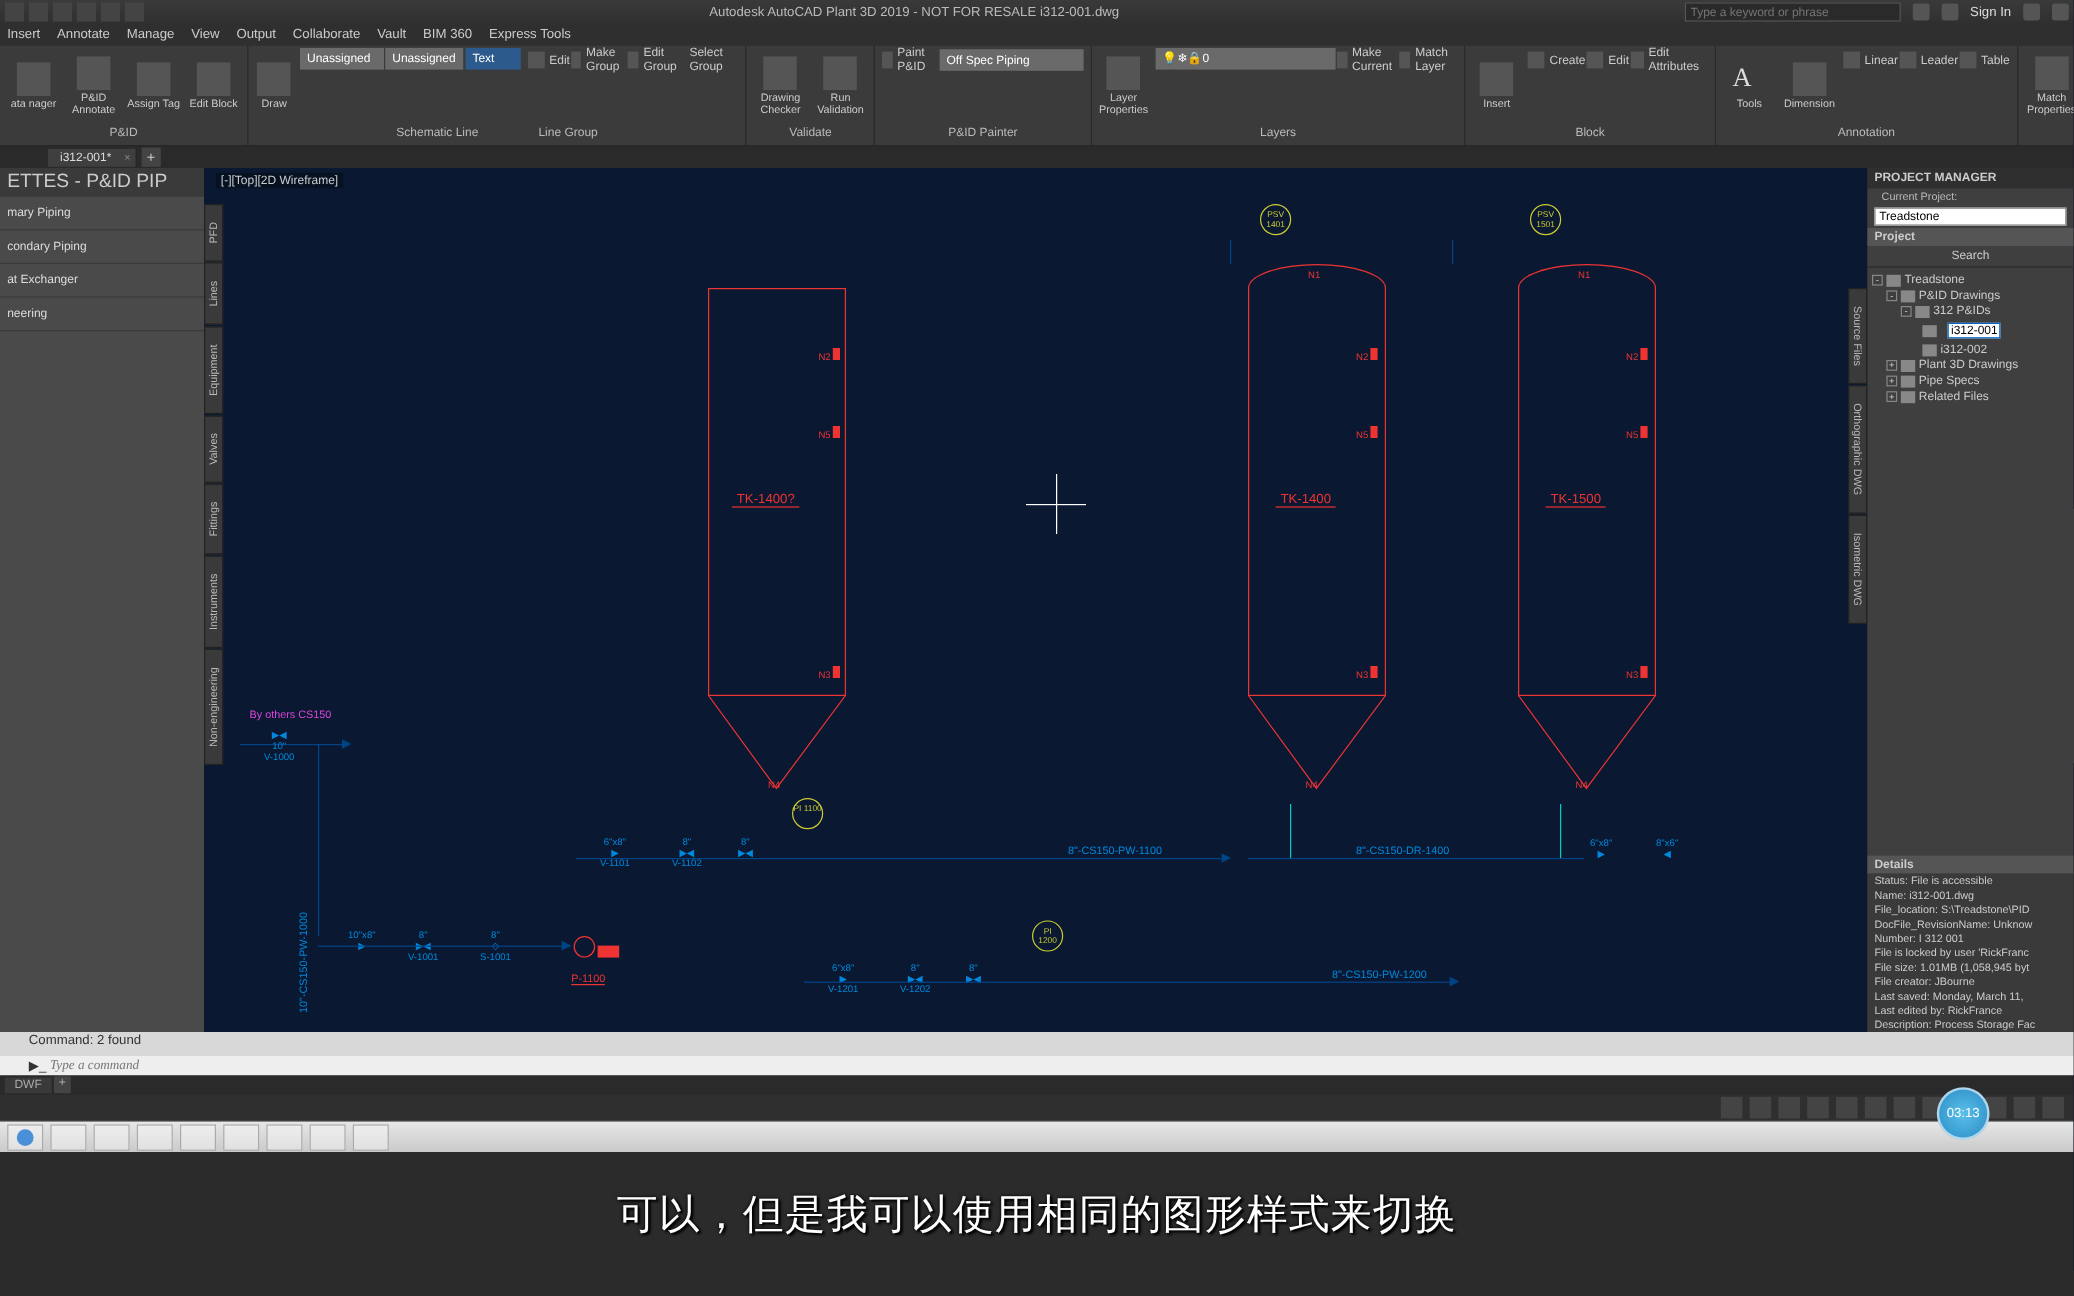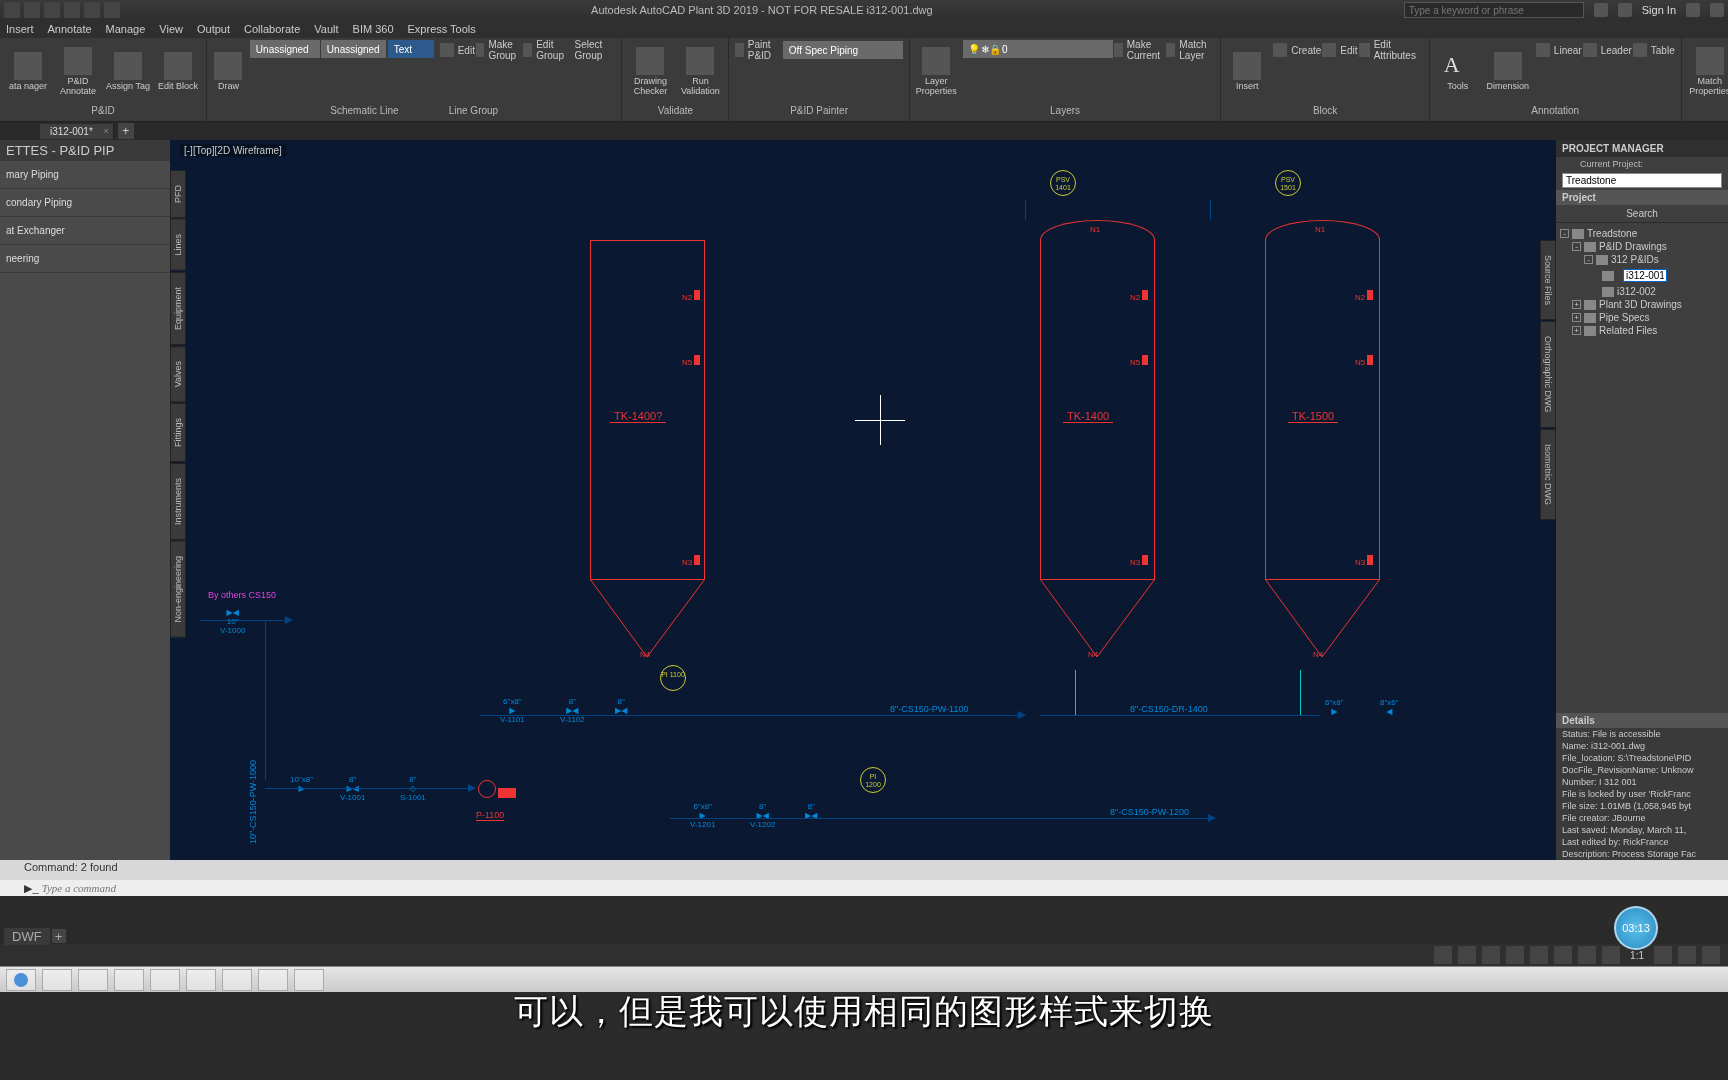--- a/index.html
+++ b/index.html
@@ -36,21 +36,21 @@
 
 
 .doctabs { height: 18px; background: #2a2a2a; display: flex; align-items: center; padding-left: 40px; }
 .doctab { background: #3f3f3f; padding: 2px 20px 2px 10px; font-size: 10px; color: #ddd; border-right: 1px solid #222; position: relative; }
 .doctab .close { position: absolute; right: 4px; top: 2px; font-size: 9px; color: #888; }
 .doctab-plus { width: 16px; height: 16px; background: #444; margin-left: 4px; text-align: center; line-height: 16px; font-size: 12px; }
 
 
 .main { display: flex; height: 720px; }
 .palette-left { width: 170px; background: #4a4a4a; display: flex; flex-direction: column; }
-.palette-left .header { background: #3a3a3a; padding: 3px 6px; font-size: 13px; color: #ccc; }
+.palette-left .header { background: #3a3a3a; padding: 3px 6px; font-size: 16px; color: #ccc; }
 .palette-left .item { padding: 8px 6px; font-size: 10px; color: #ddd; border-bottom: 1px solid #3a3a3a; cursor: pointer; }
 
 .canvas-wrap { flex: 1; background: #0a1931; position: relative; overflow: hidden; }
 .canvas-label { position: absolute; top: 4px; left: 10px; color: #ccc; font-size: 10px; background: rgba(0,0,0,0.3); padding: 1px 4px; }
 .side-tabs-left { position: absolute; left: 0; top: 30px; display: flex; flex-direction: column; }
 .side-tabs-left .tab { writing-mode: vertical-rl; transform: rotate(180deg); background: #3a3a3a; color: #bbb; font-size: 9px; padding: 14px 2px; border: 1px solid #222; margin-bottom: 1px; cursor: pointer; }
 .side-tabs-right { position: absolute; right: 0; top: 100px; display: flex; flex-direction: column; }
 .side-tabs-right .tab { writing-mode: vertical-rl; background: #3a3a3a; color: #bbb; font-size: 9px; padding: 14px 2px; border: 1px solid #222; margin-bottom: 1px; cursor: pointer; }
 .tank-label { color: #e33; font-size: 11px; border-bottom: 1px solid #e33; padding: 0 4px; }
 .nozzle { position: absolute; color: #e33; font-size: 8px; }
@@ -70,34 +70,34 @@
 
 
 .cmdline-area { height: 36px; background: #e8e8e8; display: flex; flex-direction: column; font-family: Consolas, monospace; font-size: 11px; color: #333; }
 .cmdline-history { flex: 1; padding: 1px 6px 1px 24px; background: #d8d8d8; }
 .cmdline-input { height: 16px; background: #eee; padding: 0 6px 0 24px; display: flex; align-items: center; }
 .cmdline-input input { border: none; background: transparent; flex: 1; font-family: Consolas; font-size: 11px; font-style: italic; color: #888; }
 
 
 .pm { width: 172px; background: #3f3f3f; display: flex; flex-direction: column; font-size: 10px; }
 .pm .header { background: #2f2f2f; padding: 3px 6px; font-size: 10px; font-weight: bold; }
-.pm .field-label { padding: 2px 12px; color: #bbb; font-size: 9px; margin-left: 12px; }
+.pm .field-label { padding: 2px 12px; color: #bbb; font-size: 9px; }
 .pm input { width: calc(100% - 12px); margin: 2px 6px; background: #fff; border: 1px solid #888; font-size: 10px; padding: 1px 3px; color: #000; }
 .pm .section { background: #555; padding: 2px 6px; font-weight: bold; font-size: 10px; }
 .pm .search { text-align: center; padding: 3px; color: #ccc; border-bottom: 1px solid #2a2a2a; }
 .pm .tree { flex: 1; padding: 4px 2px; overflow: auto; }
 .pm .tree-item { padding: 1px 0 1px 4px; white-space: nowrap; cursor: pointer; display: flex; align-items: center; gap: 3px; }
 .pm .tree-item .exp { width: 9px; height: 9px; border: 1px solid #888; font-size: 8px; line-height: 7px; text-align: center; color: #ccc; }
 .pm .tree-item .ico { width: 12px; height: 10px; background: #888; }
 .pm .tree-item.sel input { background: #fff; border: 1px solid #06c; padding: 0 2px; font-size: 10px; color: #000; width: 44px; }
 .pm .details { background: #3a3a3a; }
 .pm .details .row { padding: 1px 6px; font-size: 9px; color: #ccc; white-space: nowrap; overflow: hidden; }
 
 
-.bottom-tabs { height: 16px; background: #2a2a2a; display: flex; align-items: center; padding-left: 4px; font-size: 13px; color: #aaa; margin-top: 32px; }
+.bottom-tabs { height: 16px; background: #2a2a2a; display: flex; align-items: center; padding-left: 4px; font-size: 10px; color: #aaa; }
 .bottom-tabs .tab { padding: 1px 8px; background: #3a3a3a; margin-right: 2px; }
 .bottom-tabs .plus { width: 14px; height: 14px; background: #444; text-align: center; }
 
 
 .statusbar { height: 22px; background: #2f2f2f; display: flex; align-items: center; justify-content: flex-end; gap: 6px; padding: 0 8px; font-size: 10px; }
 .statusbar .btn { width: 18px; height: 18px; background: #444; }
 .statusbar .txt { color: #ccc; padding: 0 4px; }
 
 
 .taskbar { height: 26px; background: linear-gradient(#e6e6e6,#cacaca); display: flex; align-items: center; gap: 6px; padding: 0 6px; border-top: 1px solid #888; }

